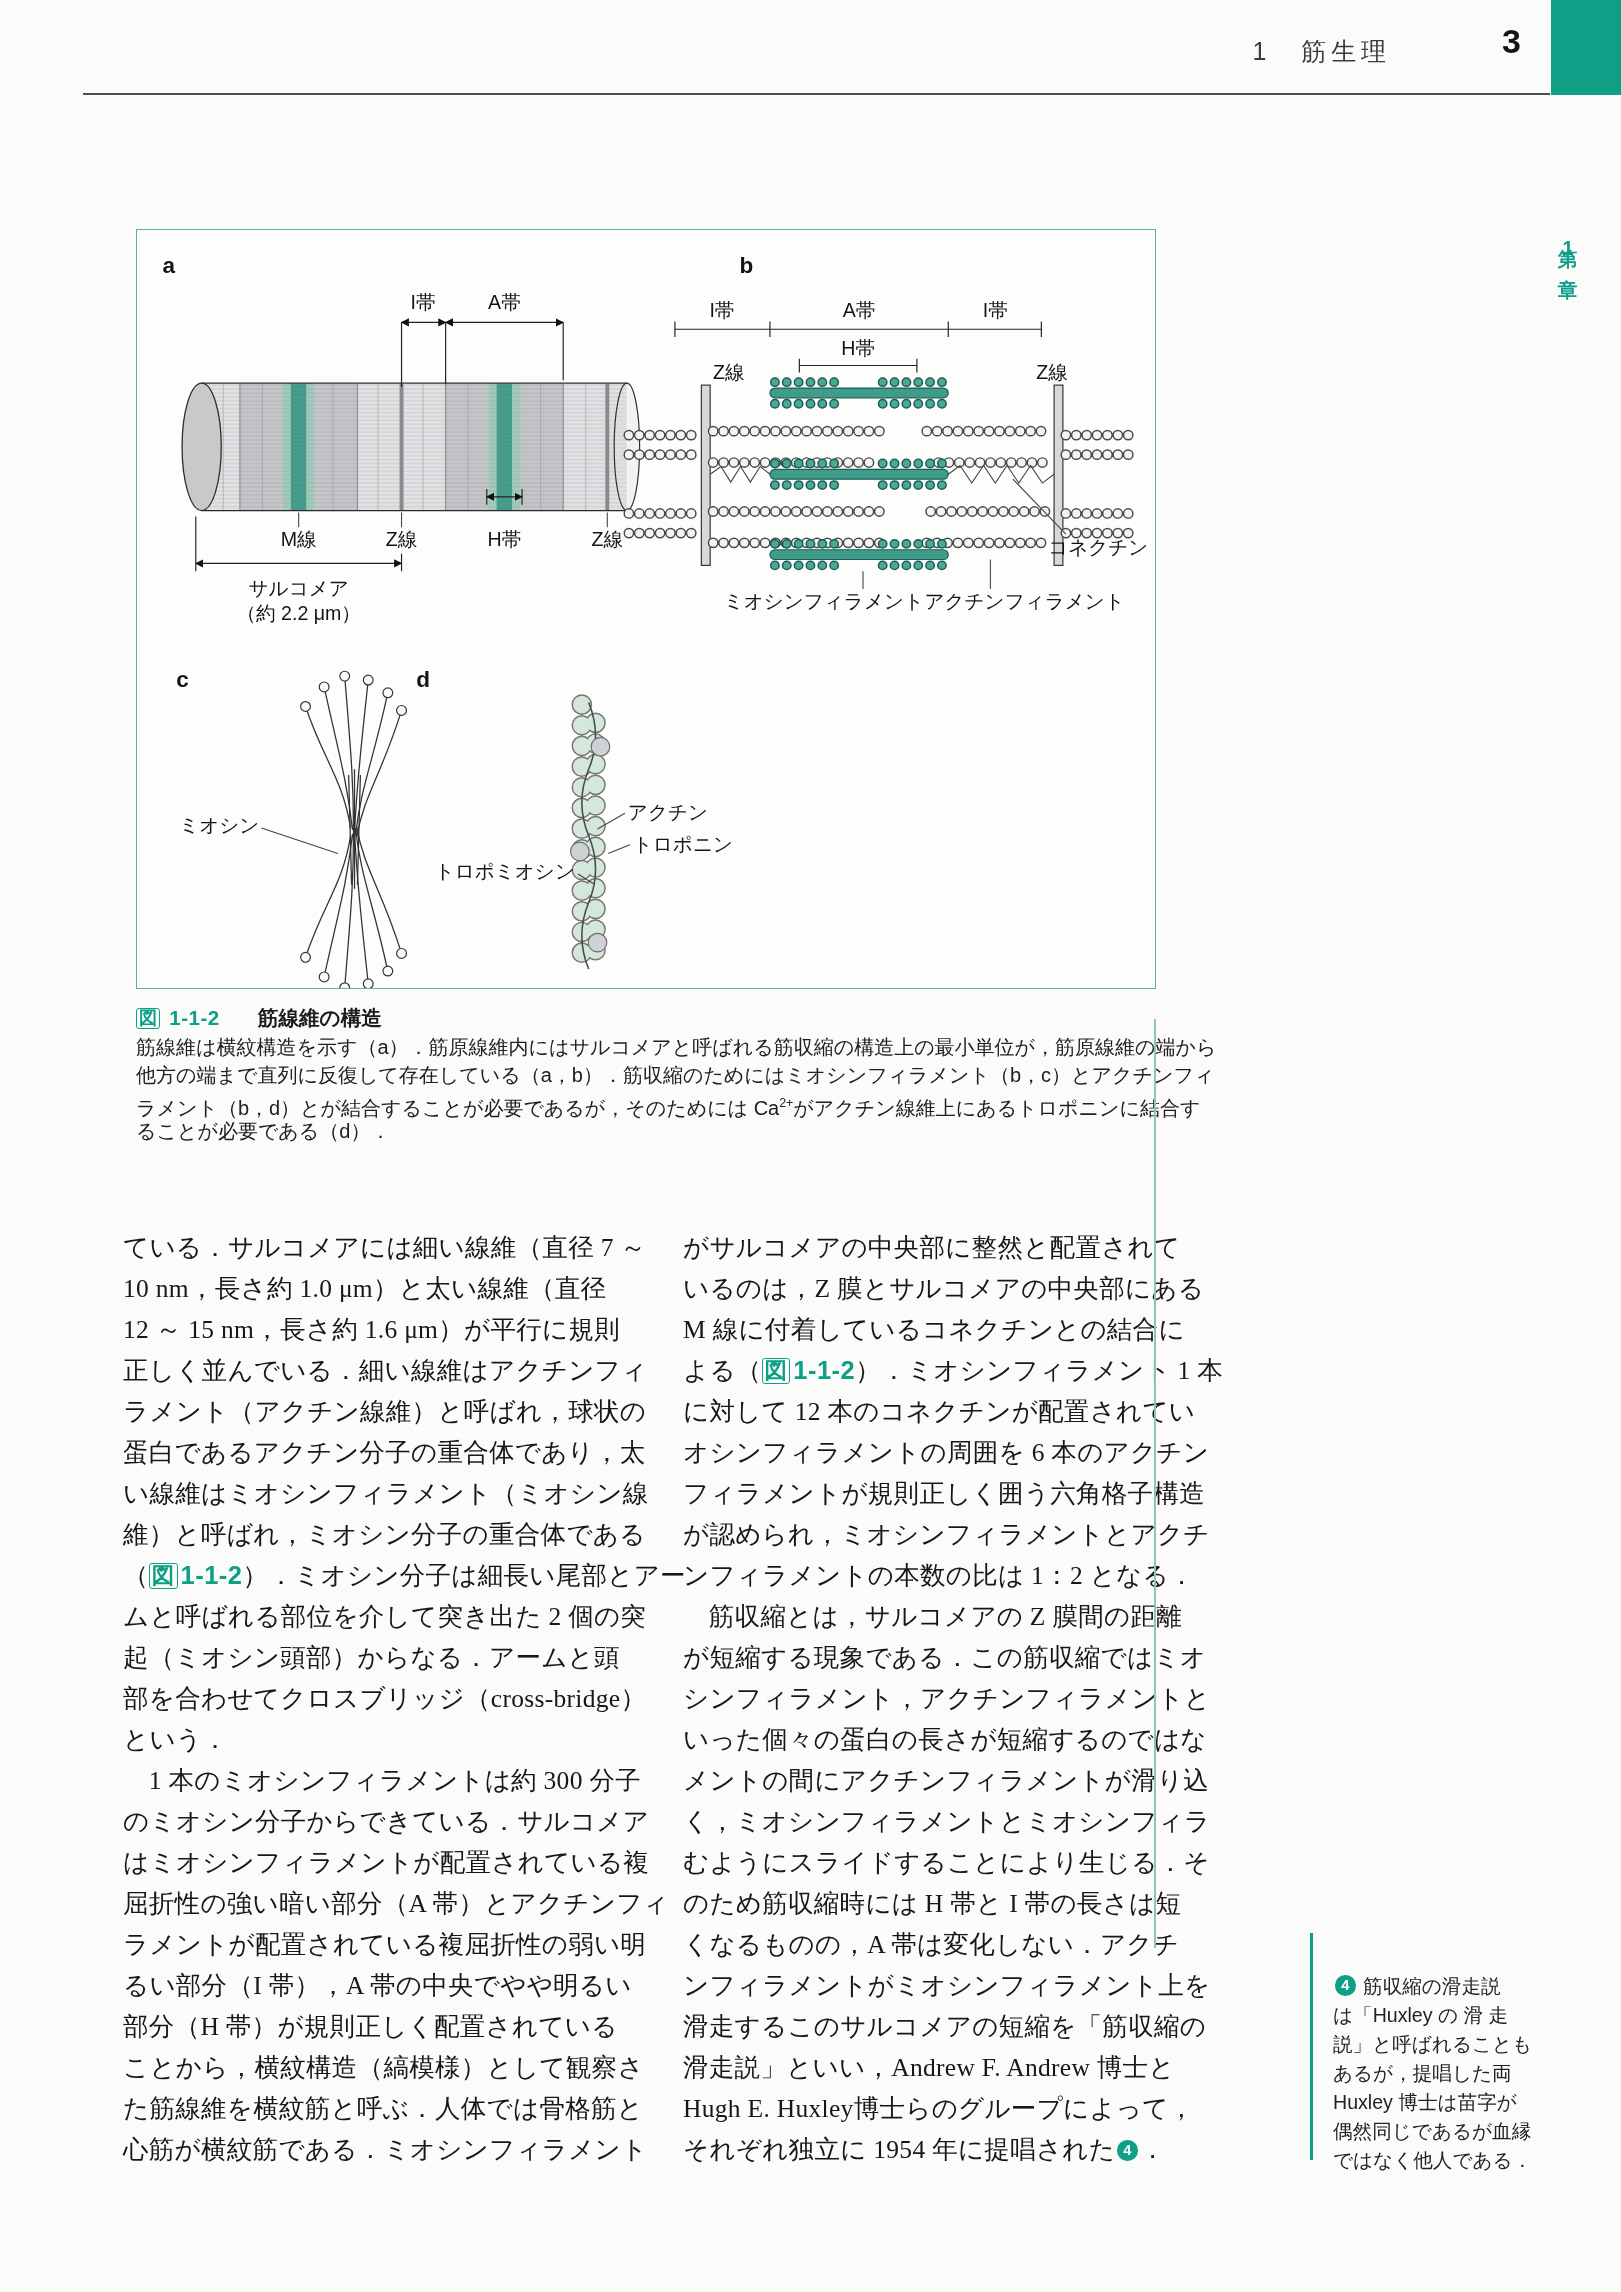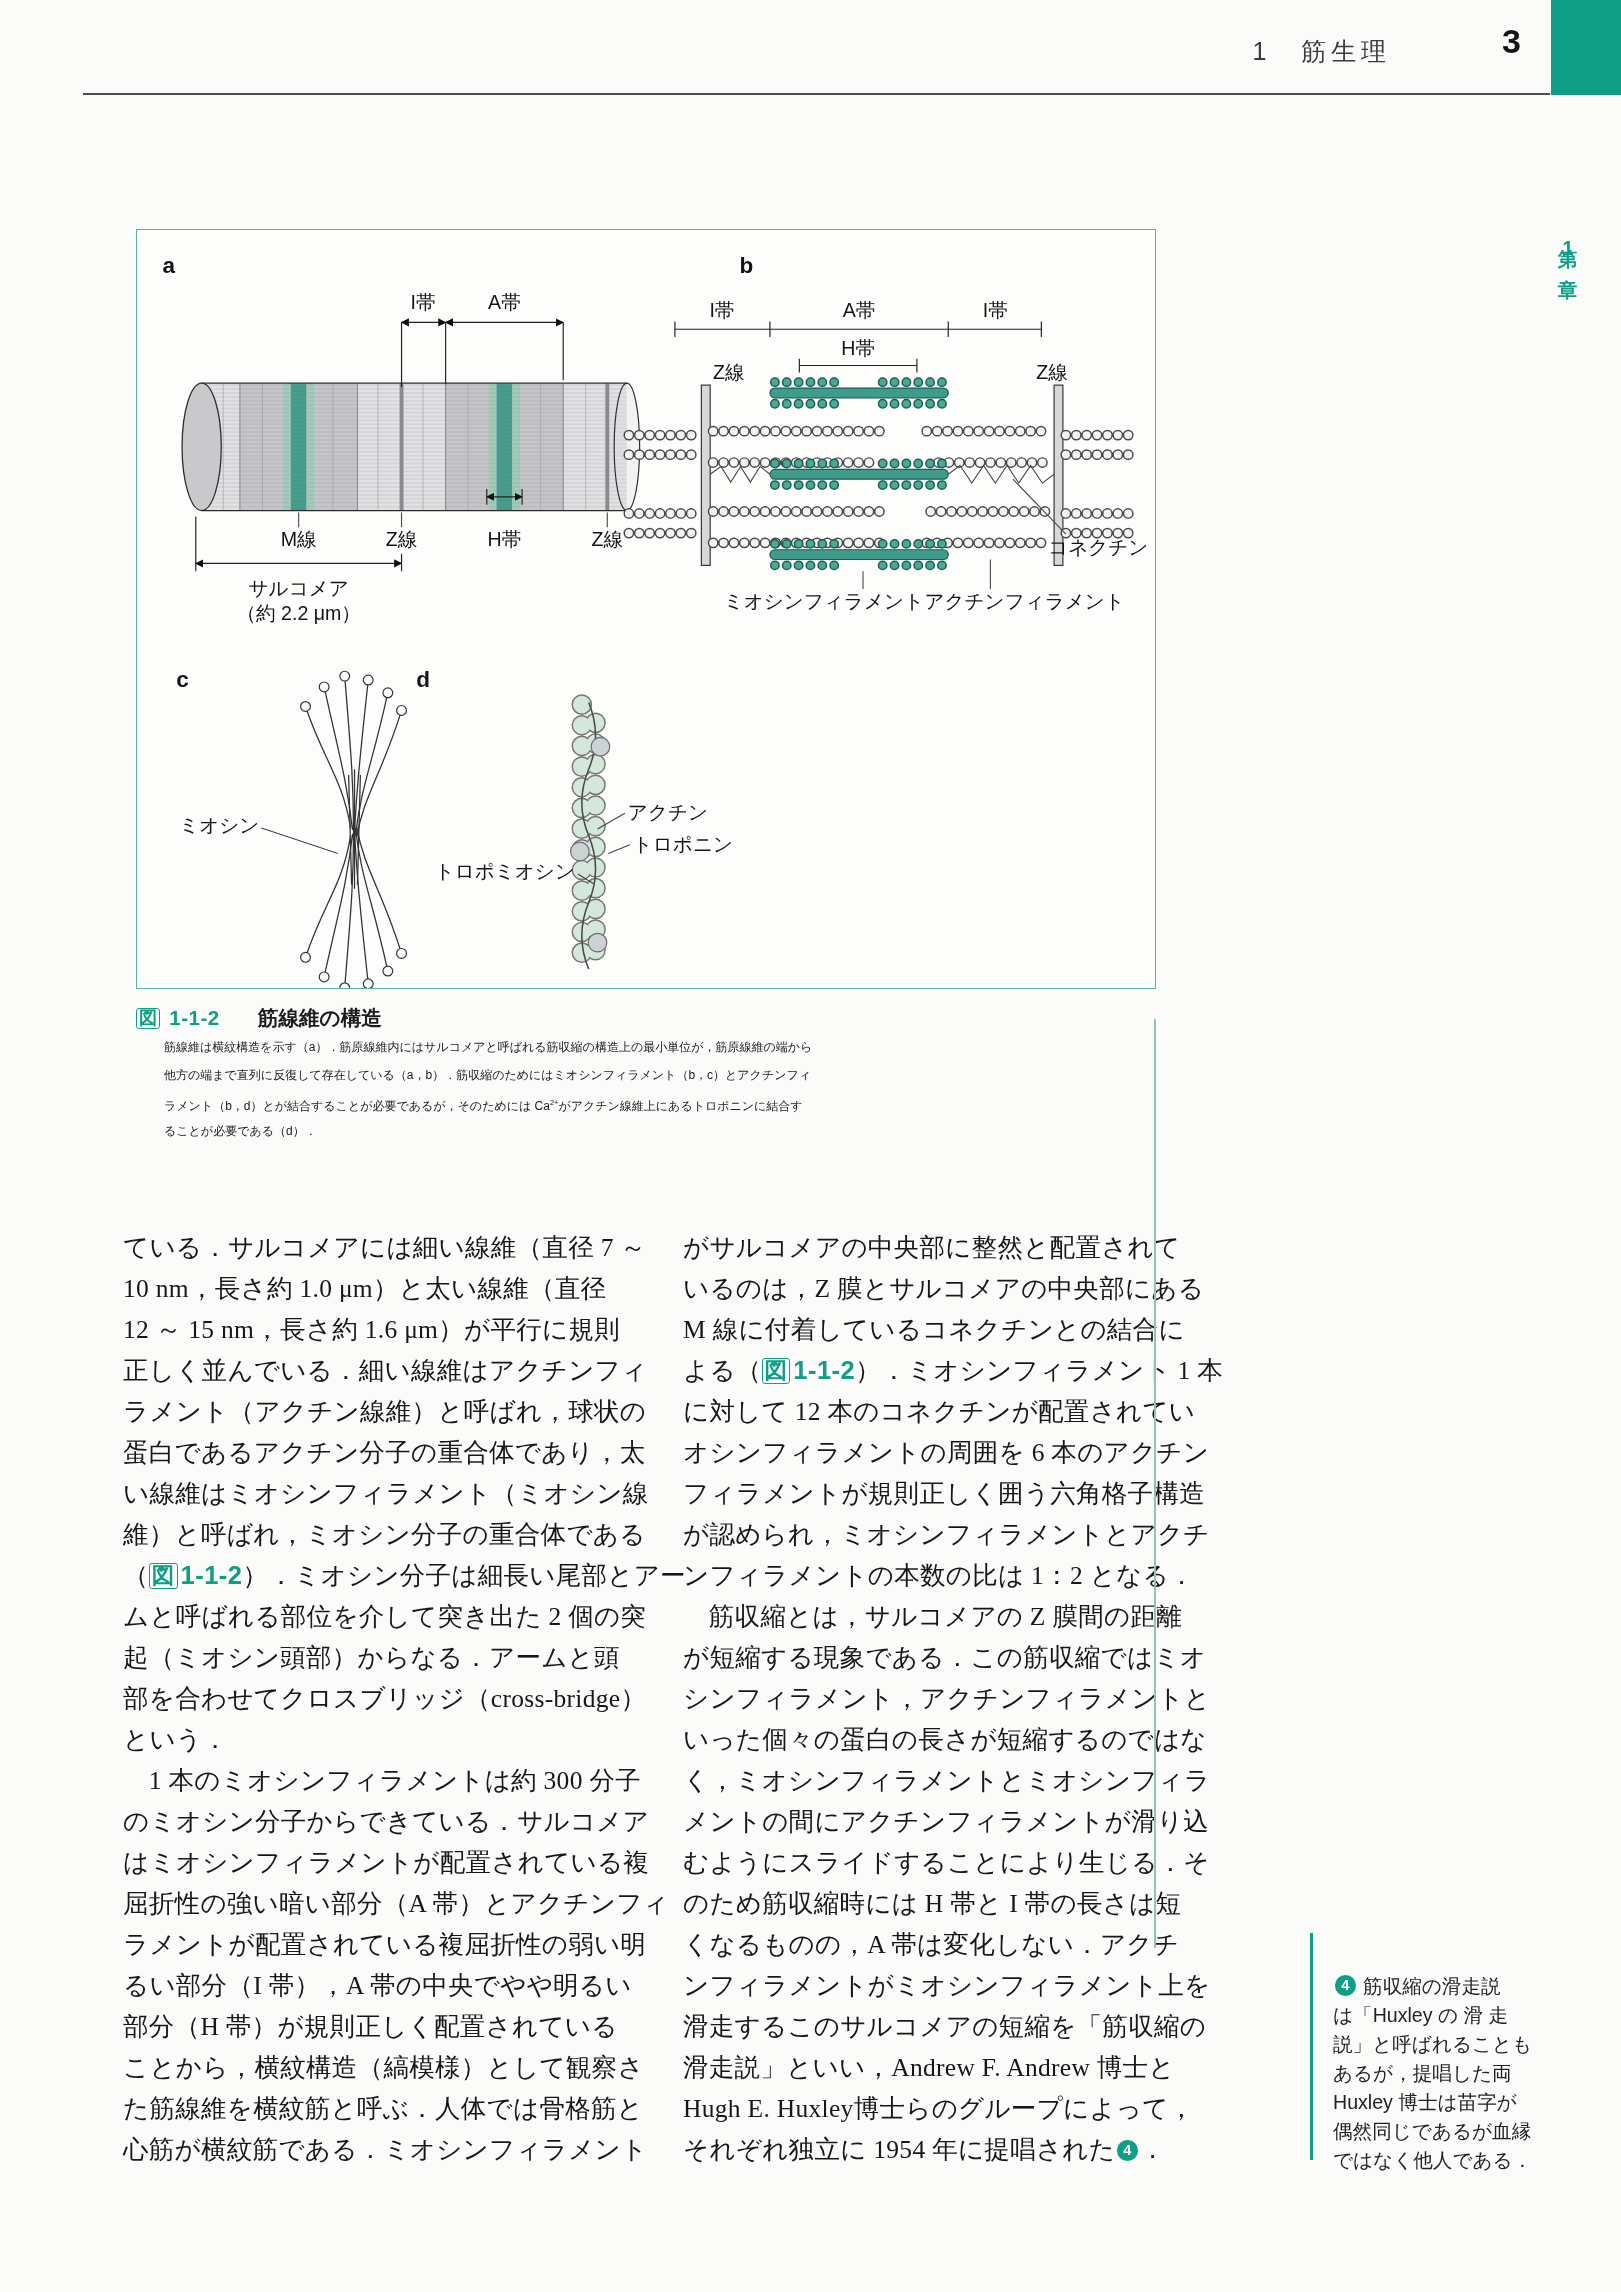--- a/index.html
+++ b/index.html
@@ -37,21 +37,21 @@
   .myo-head-back{stroke:#1d5e53;stroke-width:10;stroke-linecap:round;stroke-dasharray:0.1 12;fill:none;}
   .myo-head-front{stroke:#4aa895;stroke-width:7;stroke-linecap:round;stroke-dasharray:0.1 12;fill:none;}
   .dbead-back{stroke:#767676;stroke-width:21;stroke-linecap:round;stroke-dasharray:0.1 21;fill:none;}
   .dbead-front{stroke:#d3e7db;stroke-width:18;stroke-linecap:round;stroke-dasharray:0.1 21;fill:none;}
   .strand{stroke:#333;stroke-width:1.3;fill:none;}
   .head{fill:#fbfbf9;stroke:#333;stroke-width:1.2;}
   
   .caption{position:absolute;left:136px;top:1002px;width:1010px;}
   .cap-titlerow{height:31px;line-height:31px;font-size:20.6px;font-weight:bold;white-space:nowrap;}
   .cap-ref{color:var(--accent);margin-right:38px;}
-  .cap-line{height:28px;line-height:28px;font-size:12px;color:#202020;white-space:nowrap;margin-left:28px;}
+  .cap-line{height:28px;line-height:28px;font-size:20px;color:#202020;white-space:nowrap;}
   
   .col{position:absolute;top:1227px;width:561px;}
   .col-left{left:123px;}
   .col-right{left:683px;}
   .bline{white-space:nowrap;height:41px;line-height:41px;
     font-family:"Liberation Serif","DejaVu Serif",serif;font-size:25.5px;color:#171717;letter-spacing:0.3px;}
   
   .margin-rule{position:absolute;left:1154px;top:1019px;width:2px;height:929px;background:#8cc6b8;}
   .sidenote-rule{position:absolute;left:1310px;top:1933px;width:2.9px;height:227px;background:var(--accent);}
   .sidenote{position:absolute;left:1333px;top:1972px;width:208px;}
@@ -303,22 +303,22 @@
       <div class="bline"><span>よる（</span><span class="seg-figbox">図</span><span class="seg-fig">1-1-2</span><span>）．ミオシンフィラメント 1 本</span></div>
       <div class="bline">に対して 12 本のコネクチンが配置されてい</div>
       <div class="bline">オシンフィラメントの周囲を 6 本のアクチン</div>
       <div class="bline">フィラメントが規則正しく囲う六角格子構造</div>
       <div class="bline">が認められ，ミオシンフィラメントとアクチ</div>
       <div class="bline">ンフィラメントの本数の比は 1：2 となる．</div>
       <div class="bline">　筋収縮とは，サルコメアの Z 膜間の距離</div>
       <div class="bline">が短縮する現象である．この筋収縮ではミオ</div>
       <div class="bline">シンフィラメント，アクチンフィラメントと</div>
       <div class="bline">いった個々の蛋白の長さが短縮するのではな</div>
+      <div class="bline">メントの間にアクチンフィラメントが滑り込</div>
       <div class="bline">く，ミオシンフィラメントとミオシンフィラ</div>
-      <div class="bline">メントの間にアクチンフィラメントが滑り込</div>
       <div class="bline">むようにスライドすることにより生じる．そ</div>
       <div class="bline">のため筋収縮時には H 帯と I 帯の長さは短</div>
       <div class="bline">くなるものの，A 帯は変化しない．アクチ</div>
       <div class="bline">ンフィラメントがミオシンフィラメント上を</div>
       <div class="bline">滑走するこのサルコメアの短縮を「筋収縮の</div>
       <div class="bline">滑走説」といい，Andrew F. Andrew 博士と</div>
       <div class="bline">Hugh E. Huxley博士らのグループによって，</div>
       <div class="bline"><span>それぞれ独立に 1954 年に提唱された</span><span class="seg-mark">4</span><span>．</span></div>
     </div>
 

